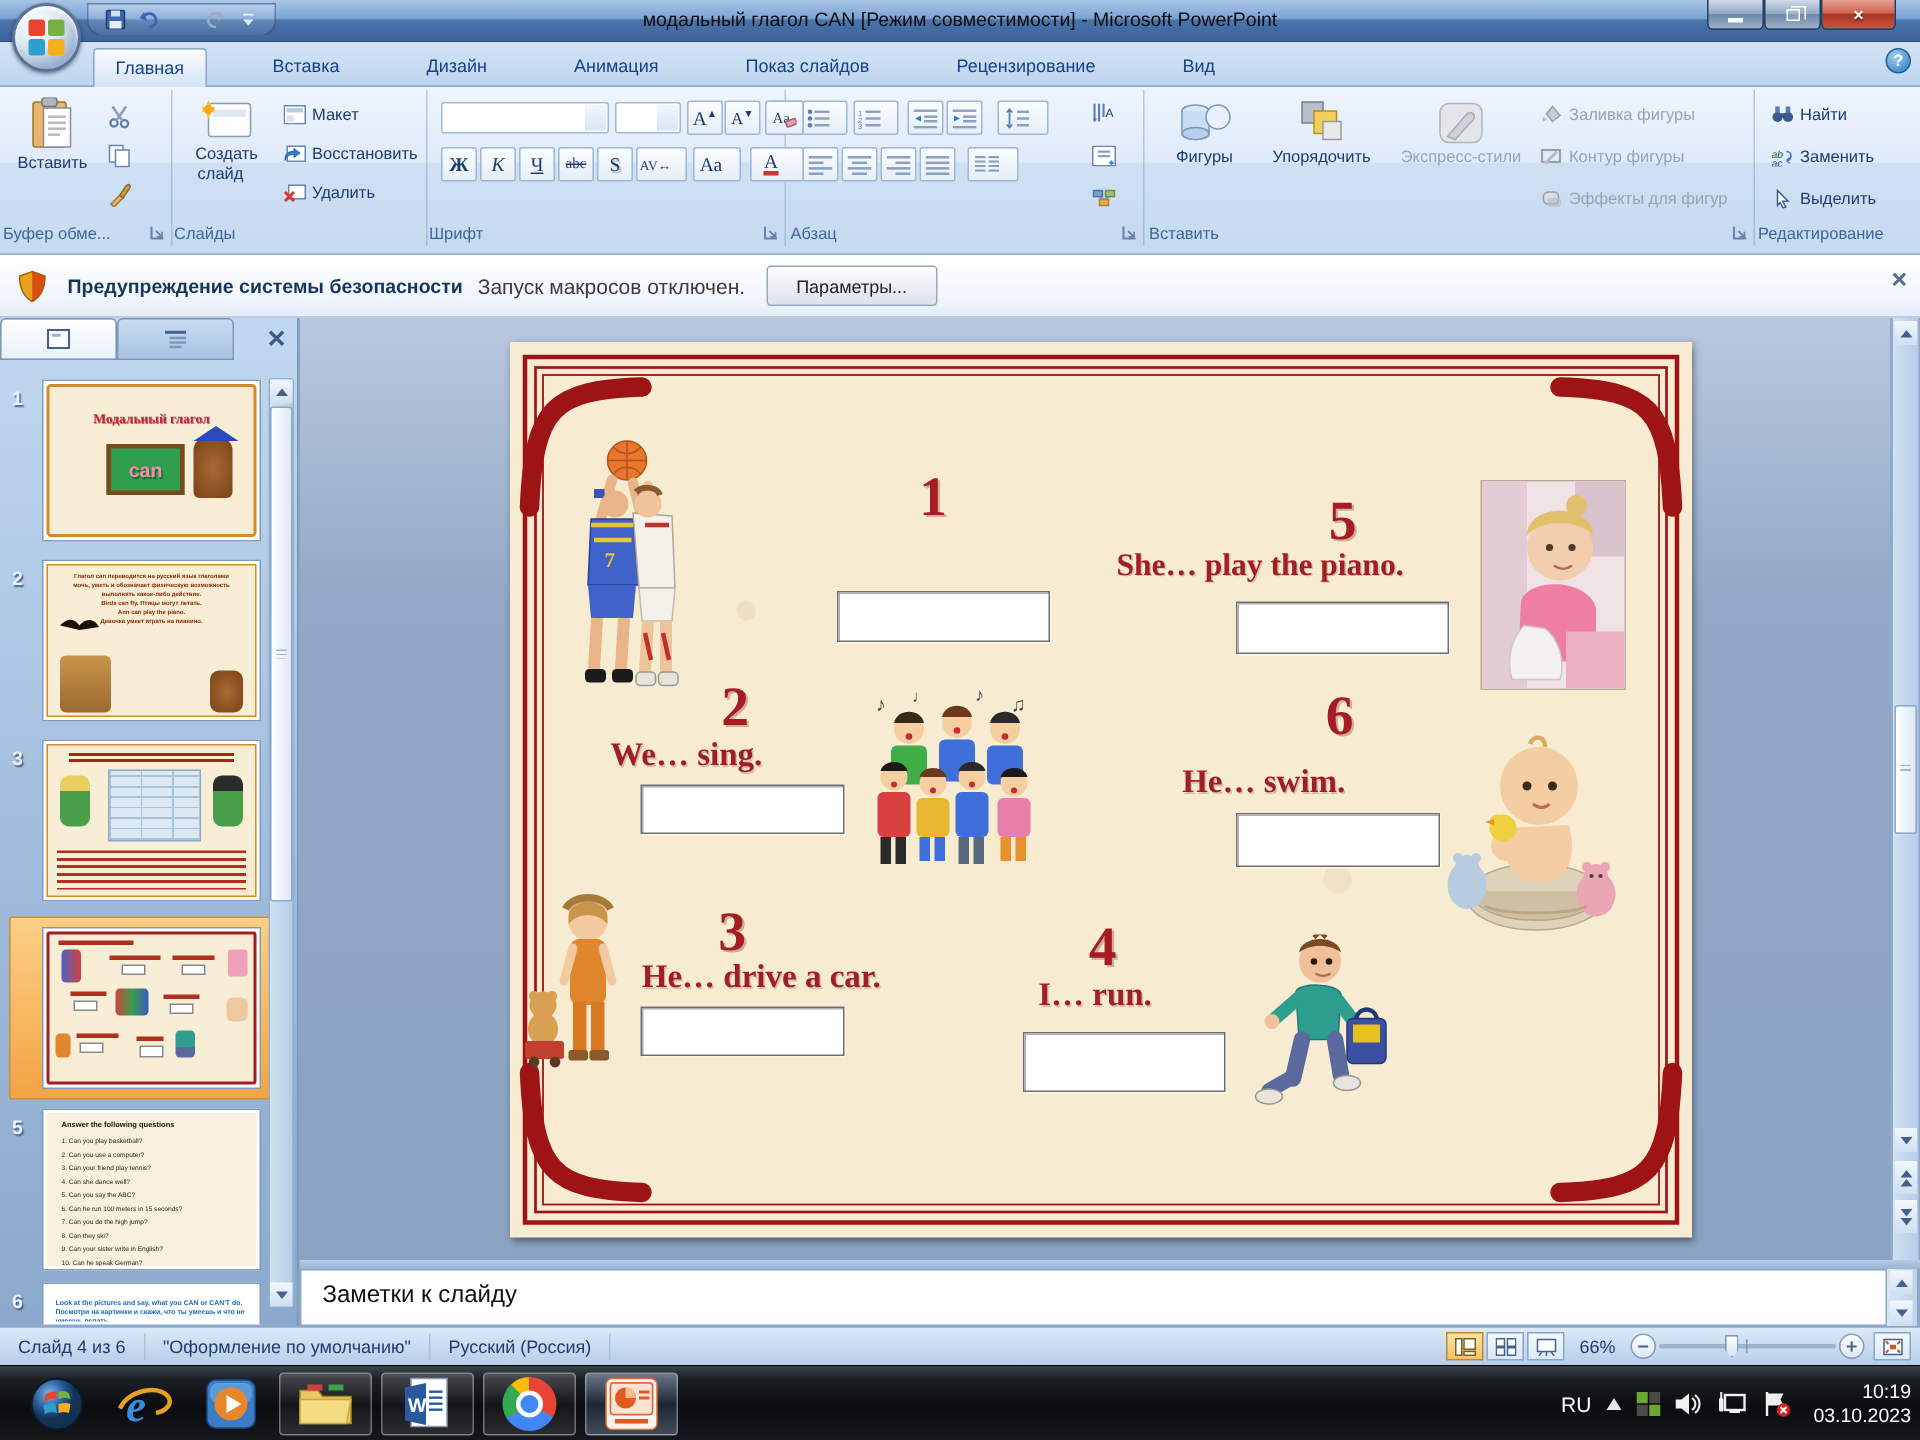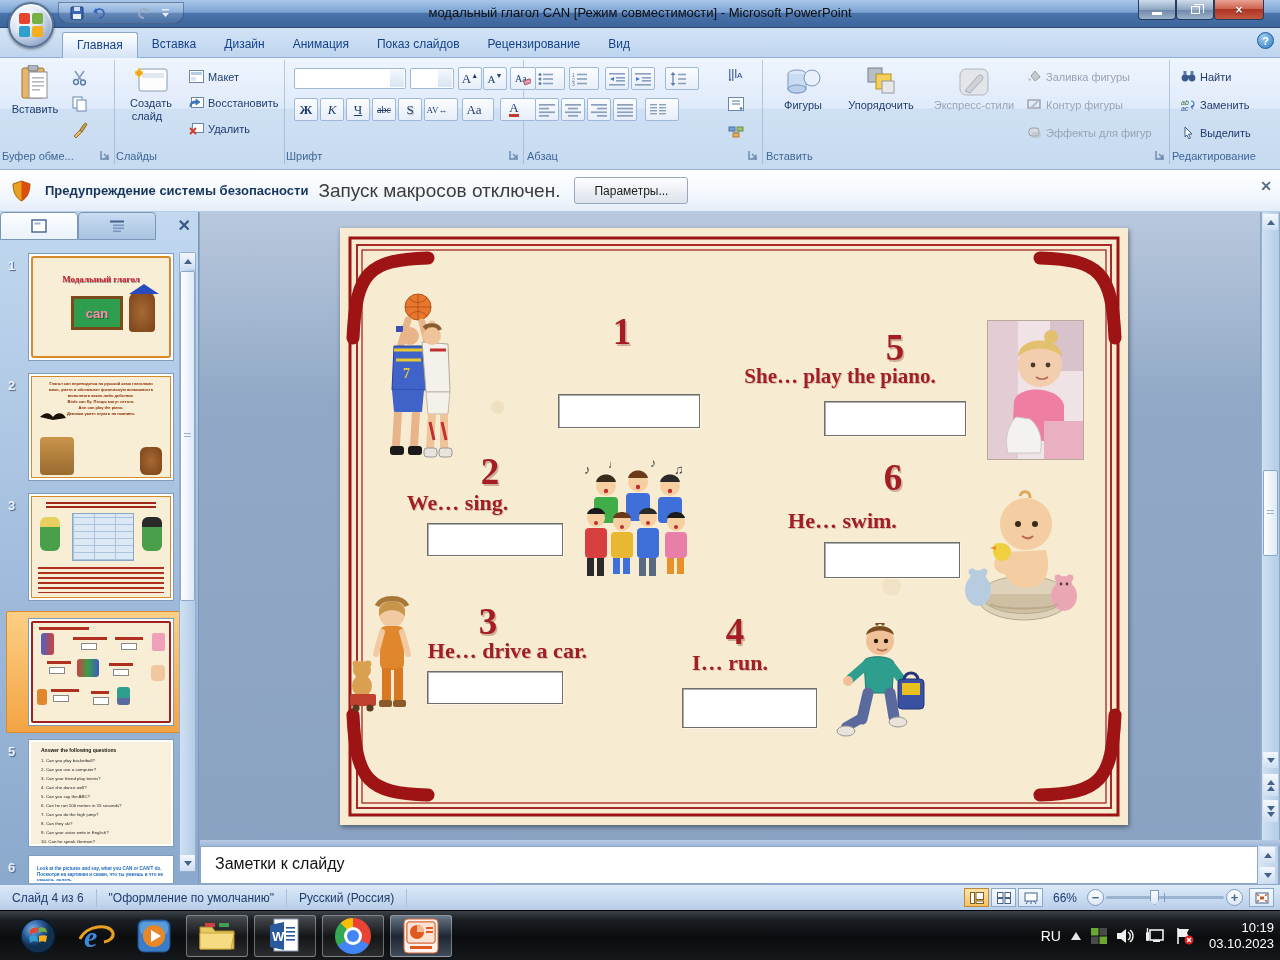--- a/index.html
+++ b/index.html
@@ -33,21 +33,21 @@
     background:radial-gradient(circle at 35% 30%, #ffffff, #dde6f2 40%, #9fb4d2 70%, #708db5 100%);
     border:2px solid #5a7294; box-shadow:0 1px 3px rgba(0,0,0,.5), inset 0 2px 3px #fff; z-index:30;
     display:flex; align-items:center; justify-content:center; }
   .orb-logo { width:24px; height:24px; display:grid; grid-template-columns:11px 11px; grid-template-rows:11px 11px; gap:2px; }
   .orb-logo span { border-radius:2px; }
 
   
   #tabrow { left:0; top:28px; width:1280px; height:30px;
     background:linear-gradient(#dcead9_0,#fff);
     background:linear-gradient(#d3e3f6,#bed5ee); border-bottom:1px solid #8fb0d4; }
-  .tabs { left:62px; top:4px; display:flex; height:26px; }
+  .tabs { left:62px; top:4px; display:flex; height:26px;gap:30px; }
   .tab { padding:5px 14px 0; color:#15428b; font-size:12px; }
   .tab.active { background:linear-gradient(#fdfeff,#e4eefb 60%,#d4e3f5); border:1px solid #8ca8c8;
     border-bottom:none; border-radius:3px 3px 0 0; }
   #help-btn { right:6px; top:32px; width:17px; height:17px; border-radius:50%;
     background:radial-gradient(circle at 35% 30%, #9ecdf0, #2e7cc2); color:#fff; font-weight:bold;
     font-size:11px; display:flex; align-items:center; justify-content:center; border:1px solid #1e5d96; }
 
   
   #ribbon { left:0; top:58px; width:1280px; height:112px;
     background:linear-gradient(#eef5fd,#dfeafa 45%,#cfe0f3 46%,#c6daf0);
@@ -72,21 +72,21 @@
   .combo { position:absolute; height:21px; background:#fff; border:1px solid #a3b8d2; border-radius:2px; }
   .combo .dd { position:absolute; right:1px; top:1px; bottom:1px; width:14px;
     background:linear-gradient(#f2f7fd,#d8e5f3); display:flex; align-items:center; justify-content:center; }
   .fontbtn { font-family:"Liberation Serif", serif; font-size:13px; color:#1e3c6e; }
 
   
   #secbar { left:0; top:170px; width:1280px; height:42px;
     background:linear-gradient(#ffffff,#f0f6fd 70%,#e3edf9); border-bottom:1px solid #b9cde4;
     display:flex; align-items:center; }
   #sec-title { font-weight:bold; color:#16355c; font-size:13px; margin-left:14px; }
-  #sec-msg { color:#3c3c3c; font-size:19px; margin-left:10px; }
+  #sec-msg { color:#3c3c3c; font-size:14px; margin-left:10px; }
   #sec-btn { margin-left:14px; width:114px; height:27px; background:linear-gradient(#fefefe,#e9edf3 60%,#dde3ec);
     border:1px solid #98a8bc; border-radius:3px; font-size:12px; color:#222;
     display:flex; align-items:center; justify-content:center; }
   #sec-close { position:absolute; right:8px; top:8px; color:#5a6c82; font-size:14px; font-weight:bold; }
 
   
   #leftpanel { left:0; top:212px; width:199px; height:672px;
     background:linear-gradient(180deg,#c2d8f0,#9db9da 60%,#8aa9cc); border-right:1px solid #7b97b8; }
   #panel-tabs { position:absolute; left:0; top:0; width:199px; height:28px; display:flex; }
   .ptab { width:78px; height:28px; border:1px solid #7b97b8; border-radius:4px 4px 0 0;

